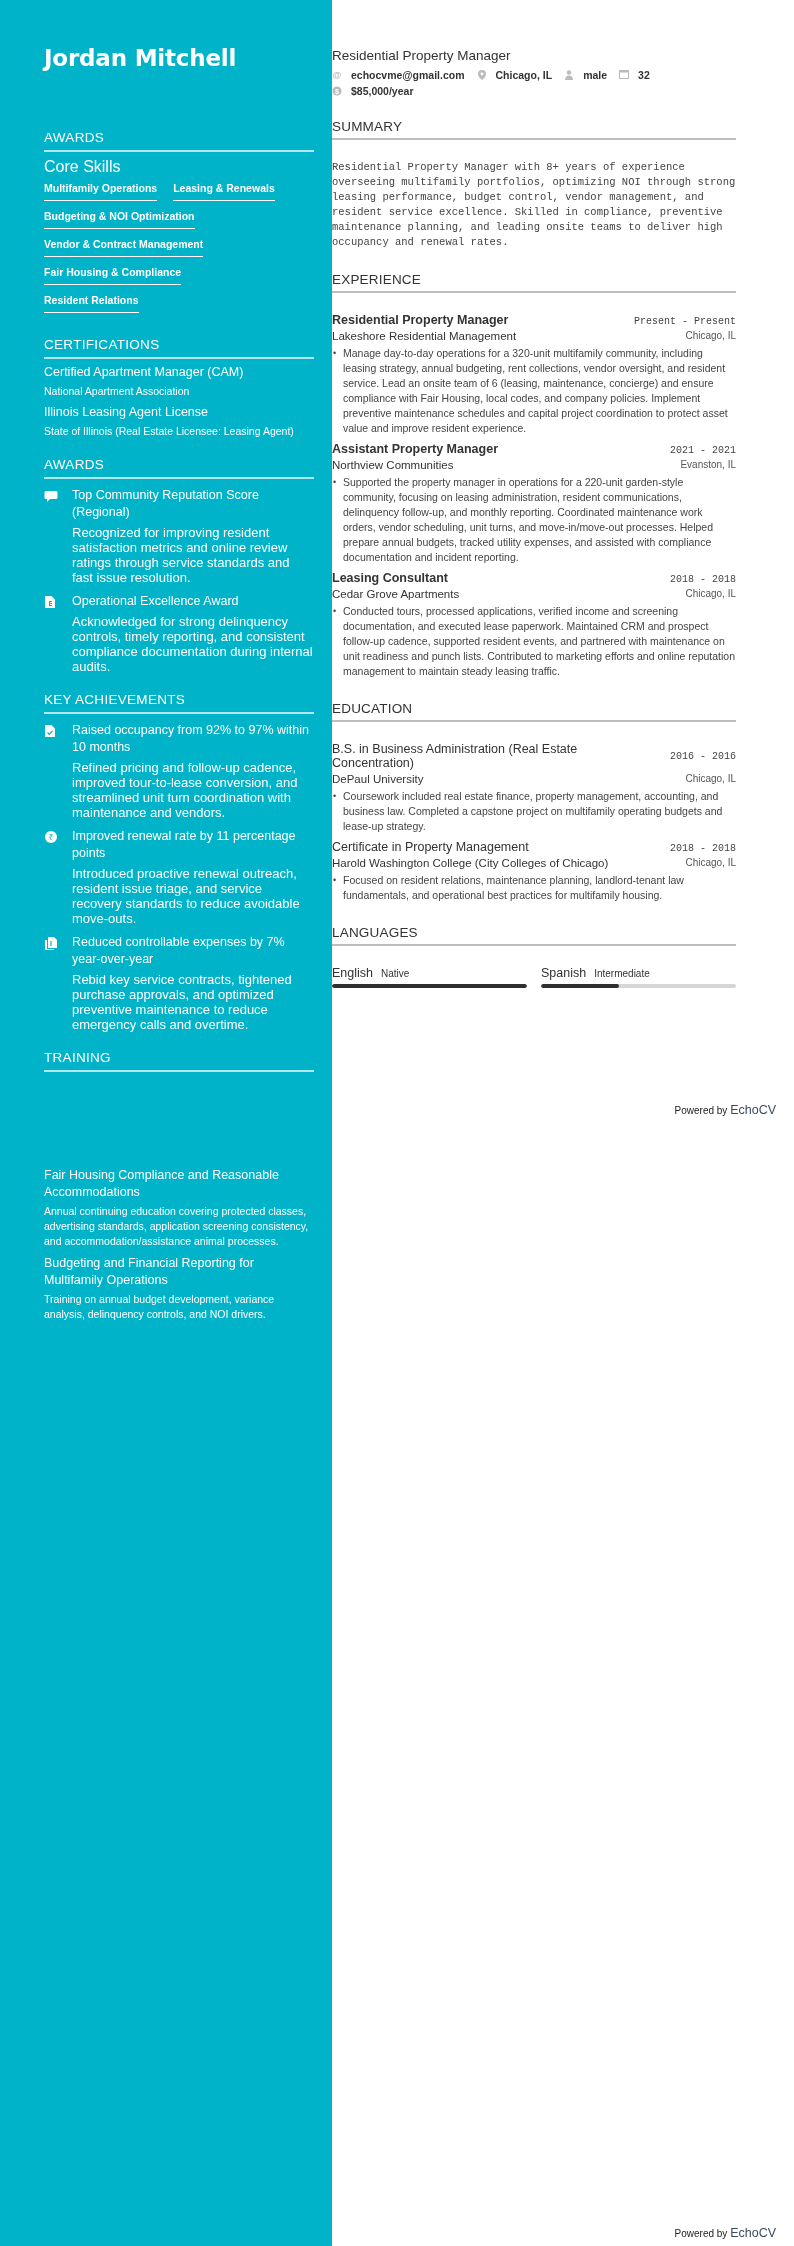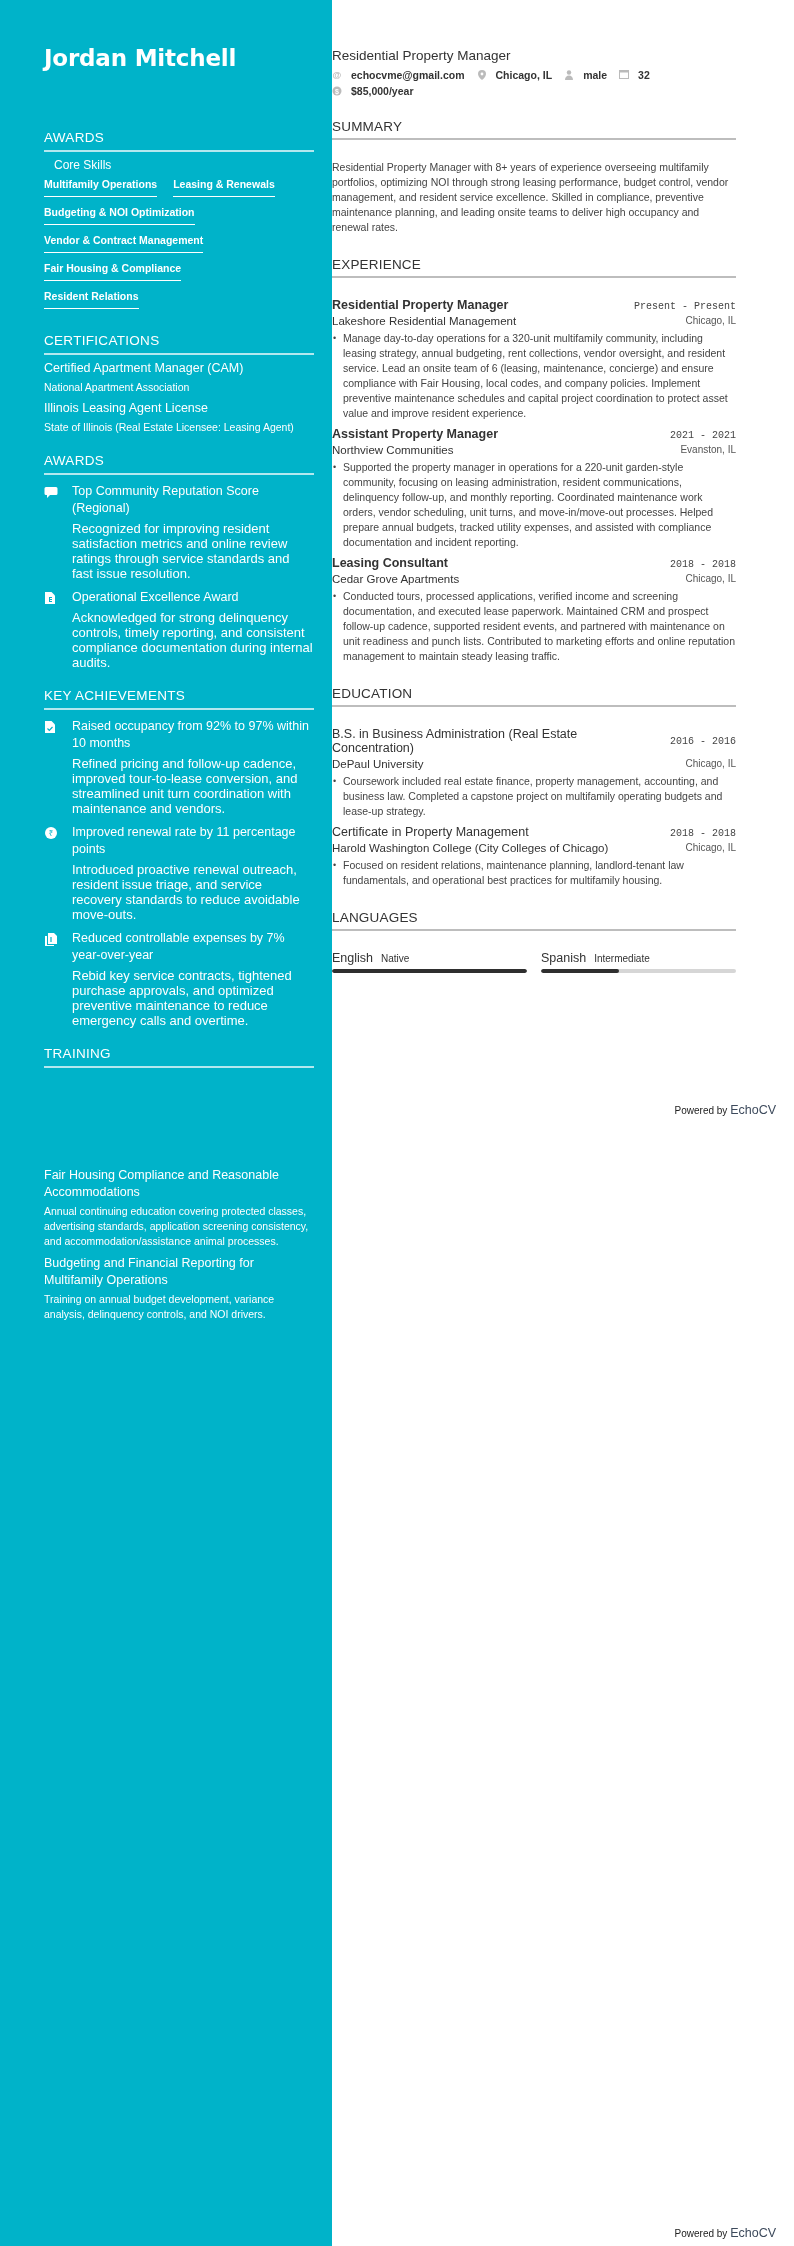--- a/index.html
+++ b/index.html
@@ -36,21 +36,21 @@
   }
   .s-section { margin-bottom: 18px; }
   .s-title {
     font-size: 13.5px;
     font-weight: normal;
     letter-spacing: 0.3px;
     padding-bottom: 5px;
     border-bottom: 2px solid rgba(255,255,255,0.7);
     margin-bottom: 6px;
   }
-  .skill-group { font-size: 12px; margin-bottom: 3px; margin-left: 10px; }
+  .skill-group { font-size: 16px; margin-bottom: 3px; }
   .skill-tags { display: flex; flex-wrap: wrap; column-gap: 16px; }
   .skill-tag {
     font-size: 10.5px;
     font-weight: bold;
     padding: 3px 0 5px 0;
     border-bottom: 1px solid #fff;
     margin-bottom: 6px;
     line-height: 13px;
   }
   .cert-name { font-size: 12.5px; margin-top: 6px; line-height: 15px; }
@@ -76,21 +76,21 @@
   .c-icon { display: inline-block; width: 10px; height: 10px; margin-right: 9px; color: #bbb; font-size: 9px; line-height: 10px; text-align: center; }
   .m-section { margin-top: 22px; }
   .m-title {
     font-size: 13.5px;
     color: #333;
     padding-bottom: 4px;
     border-bottom: 2px solid #bdbdbd;
     margin-bottom: 20px;
     letter-spacing: 0.2px;
   }
-  .summary { font-size: 10.5px; line-height: 15px; color: #444; }
+  .summary { font-size: 10.5px; line-height: 15px; color: #444; font-family: Liberation Mono, monospace; }
   .entry { margin-top: 6px; }
   .entry-head { display: flex; justify-content: space-between; align-items: flex-end; }
   .entry-role { font-size: 12.5px; font-weight: bold; color: #333; }
   .entry-role.light { font-weight: normal; }
   .entry-date { font-size: 10px; color: #444; white-space: nowrap; font-family: Liberation Mono, monospace; }
   .entry-sub { display: flex; justify-content: space-between; margin-top: 3px; }
   .entry-org { font-size: 11.5px; color: #333; }
   .entry-loc { font-size: 10px; color: #555; }
   .entry-bullets { list-style: none; margin-top: 4px; }
   .entry-bullets li {

